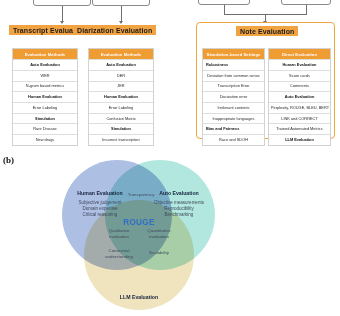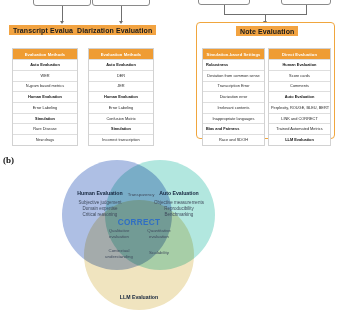--- a/index.html
+++ b/index.html
@@ -223,16 +223,16 @@
 
     <div class="venn-txt venn-ov" style="left:123px; top:44px; width:36px;">Transparency</div>
     <div class="venn-txt venn-ov" style="left:102px; top:80px; width:34px;">Qualitative
 evaluation</div>
     <div class="venn-txt venn-ov" style="left:99px; top:100px; width:40px;">Contextual
 understanding</div>
     <div class="venn-txt venn-ov" style="left:141px; top:80px; width:36px;">Quantitative
 evaluation</div>
     <div class="venn-txt venn-ov" style="left:141px; top:102px; width:36px;">Scalability</div>
 
-    <div class="venn-txt venn-core" style="left:114px; top:70px; width:50px;">CORRECT</div>
+    <div class="venn-txt venn-core" style="left:114px; top:70px; width:50px;">ROUGE</div>
   </div>
 
 </div>
 
 </body></html>

